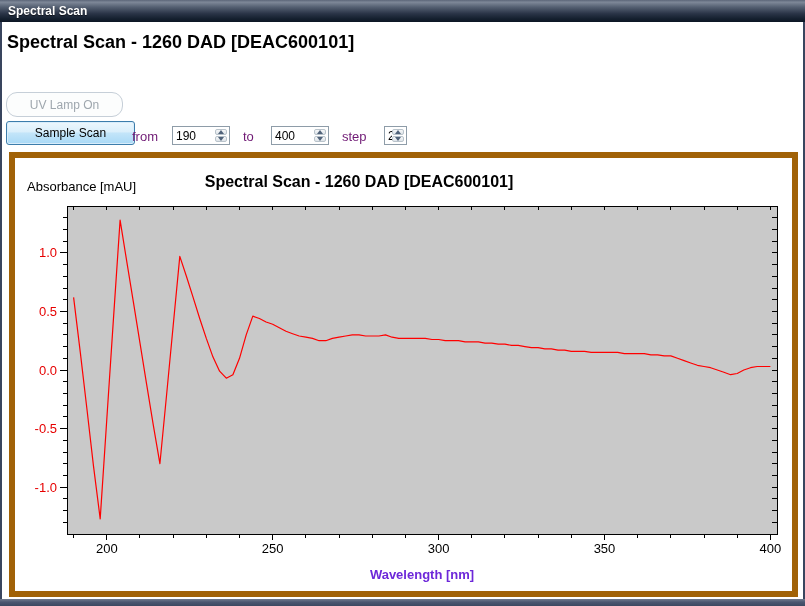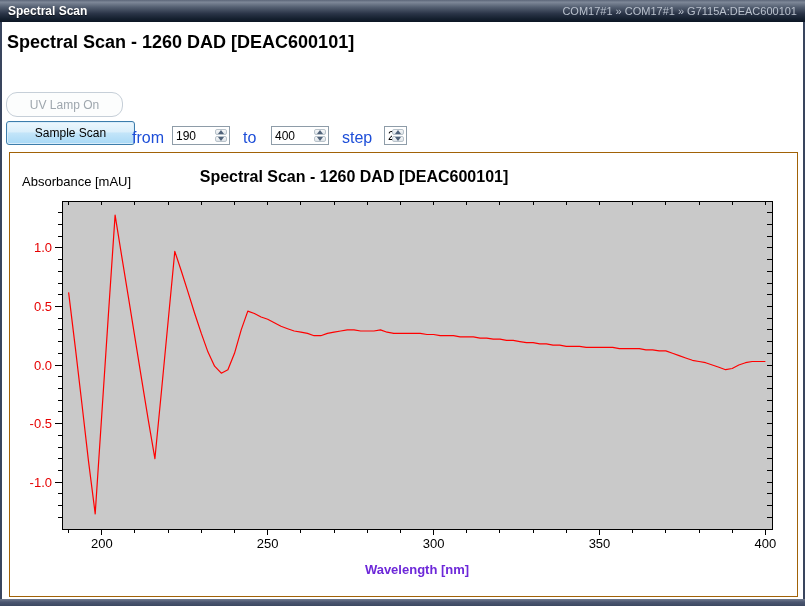--- a/index.html
+++ b/index.html
@@ -18,21 +18,21 @@
   .tb-crumb{font-size:11px; color:#b9c1cd;}
   .edge{position:absolute; top:22px; bottom:0; width:2px; background:#39455e;}
   .edge.l{left:0;} .edge.r{right:0;}
   #bottombar{
     position:absolute; left:0; right:0; bottom:0; height:7px;
     background:linear-gradient(180deg,#707a8d 0%,#4b5670 45%,#3c4861 100%);
   }
   #heading{position:absolute; left:7px; top:32px; font-size:18px; font-weight:bold; color:#000;}
 
   
-  .lbl{position:absolute; font-size:16px; color:#1d4ed8;}
+  .lbl{position:absolute; font-size:13px; color:#701a75;}
   button{font-family:"Liberation Sans",sans-serif; cursor:default;}
   #uv-btn{
     position:absolute; left:6px; top:92px; width:117px; height:25px;
     border:1px solid #c6cfd8; border-radius:11px; background:#fcfdfd;
     color:#9fa7ae; font-size:12px;
   }
   #scan-btn{
     position:absolute; left:6px; top:121px; width:129px; height:24px;
     border:1px solid #3d7dab; border-radius:3px;
     background:linear-gradient(180deg,#edf7fd 0%,#daeffb 45%,#c3e5f9 50%,#a9d9f6 100%);
@@ -51,36 +51,35 @@
     font:12px "Liberation Sans",sans-serif; color:#000;
   }
   .spin{position:absolute; right:1px; top:1px; bottom:1px; width:14px; display:flex; flex-direction:column; gap:1px; padding:1px; box-sizing:border-box;}
   .spin button{flex:1; border:1px solid #b9c3cb; border-radius:2px; background:linear-gradient(180deg,#f7f8f9,#dde3e8); padding:0; display:flex; align-items:center; justify-content:center;}
   .tri-up{width:0;height:0;border-left:3px solid transparent;border-right:3px solid transparent;border-bottom:4px solid #51637a;}
   .tri-down{width:0;height:0;border-left:3px solid transparent;border-right:3px solid transparent;border-top:4px solid #51637a;}
 
   
   #chart-panel{
     position:absolute; left:9px; top:152px; width:789px; height:445px;
-    border:1px solid #a16207; background:#fff; box-sizing:border-box;
+    border:6px solid #a16207; background:#fff; box-sizing:border-box;
   }
   #chart-ylabel{position:absolute; left:12px; top:21px; font-size:13px; color:#000;}
   #chart-title{position:absolute; left:344px; top:15px; transform:translateX(-50%); font-size:16px; font-weight:bold; color:#000; white-space:nowrap;}
   #chart-xlabel{position:absolute; left:407px; top:409px; transform:translateX(-50%); font-size:13px; font-weight:bold; color:#6d28d9; white-space:nowrap;}
   #chart-svg{position:absolute; left:0; top:0;}
   #chart-svg text{font-family:"Liberation Sans",sans-serif;}
 </style>
 </head>
 <body>
 
 <div id="window">
 
   <div id="titlebar">
     <span class="tb-title">Spectral Scan</span>
-    <span class="tb-crumb">COM17#1 » COM17#1 » G7115A:DEAC600101</span>
   </div>
   <div class="edge l"></div>
   <div class="edge r"></div>
 
   <div id="heading">Spectral Scan - 1260 DAD [DEAC600101]</div>
 
   <button id="uv-btn" disabled="">UV Lamp On</button>
   <button id="scan-btn">Sample Scan</button>
 
   <span class="lbl" style="left:132px; top:129px;">from</span>

